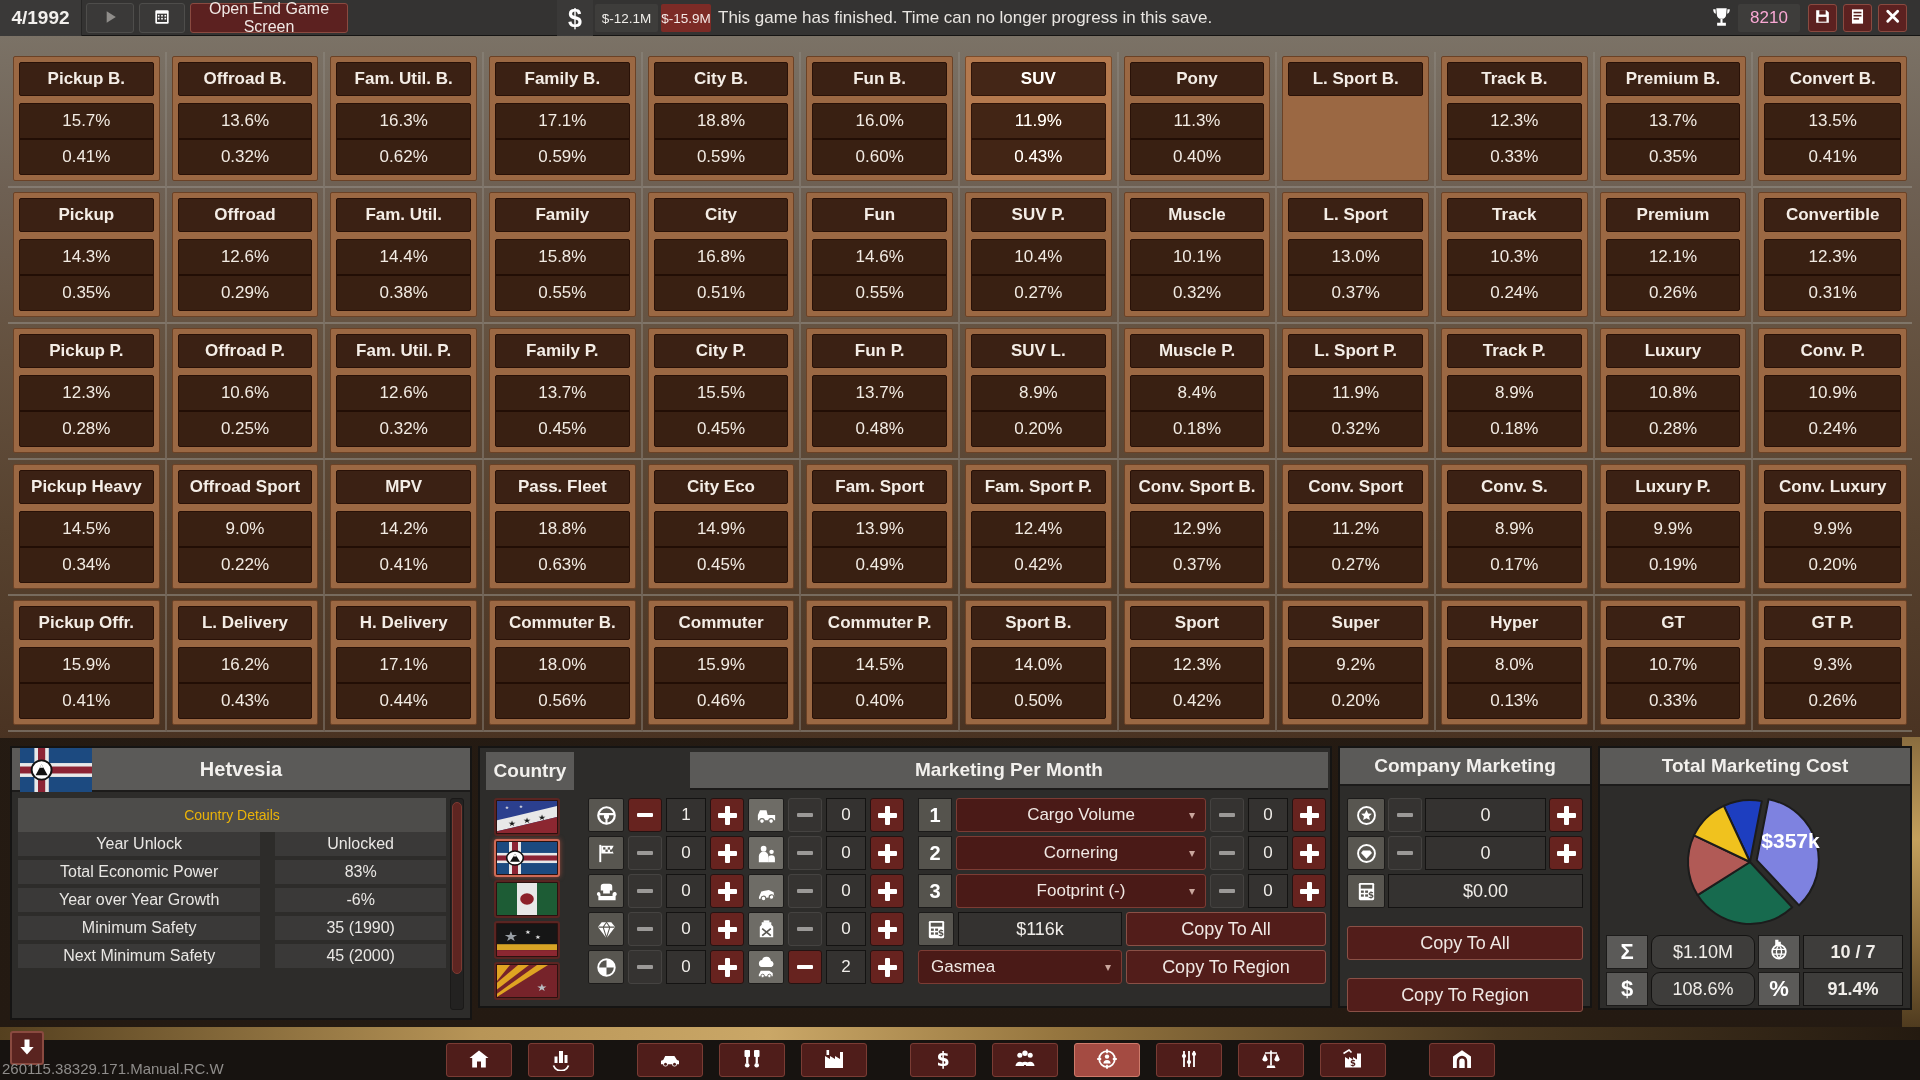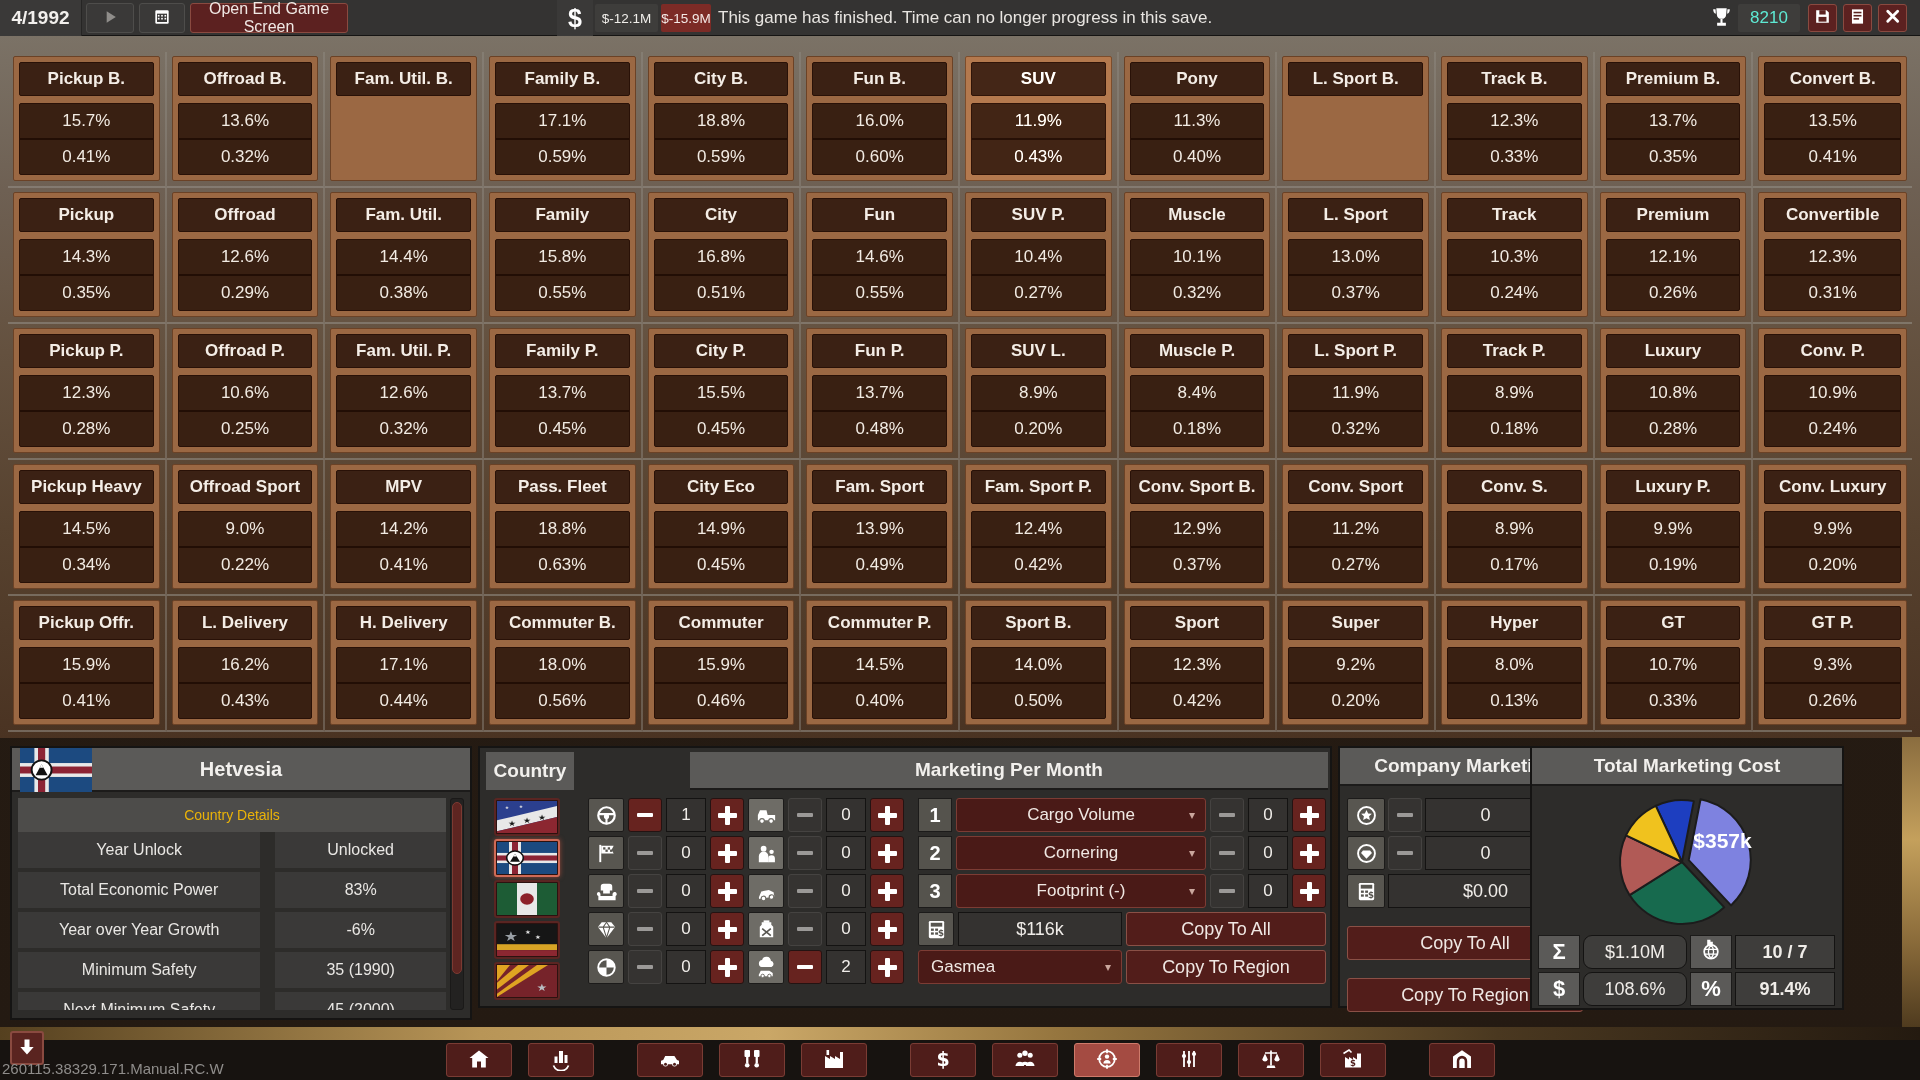--- a/index.html
+++ b/index.html
@@ -21,21 +21,21 @@
   .tb-endgame { left:190px; top:3px; width:158px; height:30px; font-size:16px; }
   .tb-cashsym { left:557px; top:0; width:36px; height:36px; background:#3a3938; color:#fff;
     font-size:25px; font-weight:bold; display:flex; align-items:center; justify-content:center; }
   .tb-funds { left:595px; top:4px; width:63px; height:28px; background:#3e3d3b; color:#f0eeea;
     font-size:13.5px; display:flex; align-items:center; justify-content:center; border-radius:2px;}
   .tb-flow { left:661px; top:4px; width:50px; height:28px; background:#7c2b26; color:#f4e9e6;
     font-size:13.5px; display:flex; align-items:center; justify-content:center; border-radius:2px;}
   .tb-msg { left:718px; top:0; height:36px; display:flex; align-items:center; color:#e8e5e1; font-size:17px; }
   .tb-trophy { left:1709px; top:5px; }
   .tb-trophy svg { width:25px; height:25px; }
-  .tb-score { left:1738px; top:4px; width:62px; height:28px; background:#3e3d3b; color:#5eead4; font-size:17px;
+  .tb-score { left:1738px; top:4px; width:62px; height:28px; background:#3e3d3b; color:#f9a8d4; font-size:17px;
     display:flex; align-items:center; justify-content:center; border-radius:2px;}
   .tb-sq { top:4px; width:29px; height:28px; }
   .tb-sq svg { width:19px; height:19px; }
 
   
   #market-grid { position:absolute; top:36px; left:0; width:1920px; height:702px;
     padding:16px 8px 6px 8px; display:grid; grid-template-columns:repeat(12,1fr); grid-template-rows:repeat(5,1fr);
     background:linear-gradient(180deg,#7b7266 0%,#6e6053 22%,#64513f 45%,#57422f 70%,#4a3322 100%); }
   .mcell { padding:4px 5px 5px 5px; border-right:2px solid rgba(145,140,132,.45); border-bottom:2px solid rgba(150,145,137,.55); }
   .mcell:nth-child(12n) { border-right:none; }
@@ -57,21 +57,21 @@
   
   .country-panel { left:10px; top:746px; width:462px; height:274px; }
   .country-head { position:relative; height:44px; background:#5b5a58; border-bottom:2px solid #1c1b1a;
     display:flex; align-items:center; justify-content:center; font-weight:bold; font-size:20px; color:#f2f0ed; }
   .country-head .head-flag { position:absolute; left:8px; top:0px; width:72px; height:44px; }
   .head-flag svg { width:72px; height:44px; display:block; }
   .cd-wrap { display:flex; height:212px; margin:6px; gap:4px; overflow:hidden; }
   .cd-main { flex:1; overflow:hidden; }
   .cd-title { height:34px; background:#4d4c4a; color:#eab308; font-size:14px; display:flex;
     align-items:center; justify-content:center; }
-  .cd-row { display:flex; gap:15px; margin-bottom:4px; height:36px; }
+  .cd-row { display:flex; gap:15px; margin-bottom:4px; height:24px; }
   .cd-label { flex:1.42; background:#3a3938; color:#e9e7e4; font-size:16px; display:flex; align-items:center; justify-content:center; }
   .cd-value { flex:1; background:#3a3938; color:#e9e7e4; font-size:16px; display:flex; align-items:center; justify-content:center; }
   .cd-scroll { width:14px; background:#232221; border:1px solid #1a1918; border-radius:3px; position:relative; }
   .cd-thumb { position:absolute; top:3px; left:1px; width:10px; height:82%; background:#5e2521; border:1px solid #7c3a32; border-radius:5px; }
 
   
   .marketing-panel { left:478px; top:746px; width:854px; height:262px; }
   .mk-country-label { position:absolute; left:6px; top:4px; width:88px; height:38px; background:#5b5a58;
     display:flex; align-items:center; justify-content:center; font-weight:bold; font-size:19px; color:#f2f0ed; }
   .mk-title { position:absolute; left:210px; top:4px; width:638px; height:38px; background:#5b5a58;
@@ -112,21 +112,21 @@
   .w200 { width:200px; }
 
   
   .company-panel { left:1338px; top:746px; width:254px; height:262px; }
   #cm-rows { position:absolute; left:7px; top:50px; width:236px; display:flex; flex-direction:column; gap:4px; }
   .cm-row { display:flex; gap:3px; height:34px; }
   .cm-row .ibox { width:38px; }
   .cm-btn { height:34px; margin-top:14px; }
 
   
-  .total-panel { left:1530px; top:746px; width:314px; height:264px; }
+  .total-panel { left:1598px; top:746px; width:314px; height:264px; }
   #pie-box { position:absolute; left:0; top:40px; width:310px; height:144px; }
   .tm-stats { position:absolute; left:6px; top:187px; width:298px; display:flex; flex-wrap:wrap; gap:3px; }
   .tm-ibox { width:42px; height:34px; background:#5b5a58; border:1px solid #1c1b1a; color:#fff;
     display:flex; align-items:center; justify-content:center; font-weight:bold; font-size:22px; }
   .tm-ibox svg { width:26px; height:26px; }
   .tm-val { height:34px; background:#3e3d3b; border:1px solid #141312; color:#f0ede9; font-size:18px;
     display:flex; align-items:center; justify-content:center; }
   .tm-val.a { width:104px;border-radius:9px; } .tm-val.b { width:100px;font-weight:bold; }
 
   
@@ -219,20 +219,24 @@
           <div class="seg-head">Offroad B.</div>
           <div class="seg-body">
             <div class="seg-val">13.6%</div>
             <div class="seg-val">0.32%</div>
           </div>
         </div>
       </div>
       <div class="mcell">
         <div class="seg-card">
           <div class="seg-head">Fam. Util. B.</div>
+          <div class="seg-body">
+            <div class="seg-val">16.3%</div>
+            <div class="seg-val">0.62%</div>
+          </div>
         </div>
       </div>
       <div class="mcell">
         <div class="seg-card">
           <div class="seg-head">Family B.</div>
           <div class="seg-body">
             <div class="seg-val">17.1%</div>
             <div class="seg-val">0.59%</div>
           </div>
         </div>

